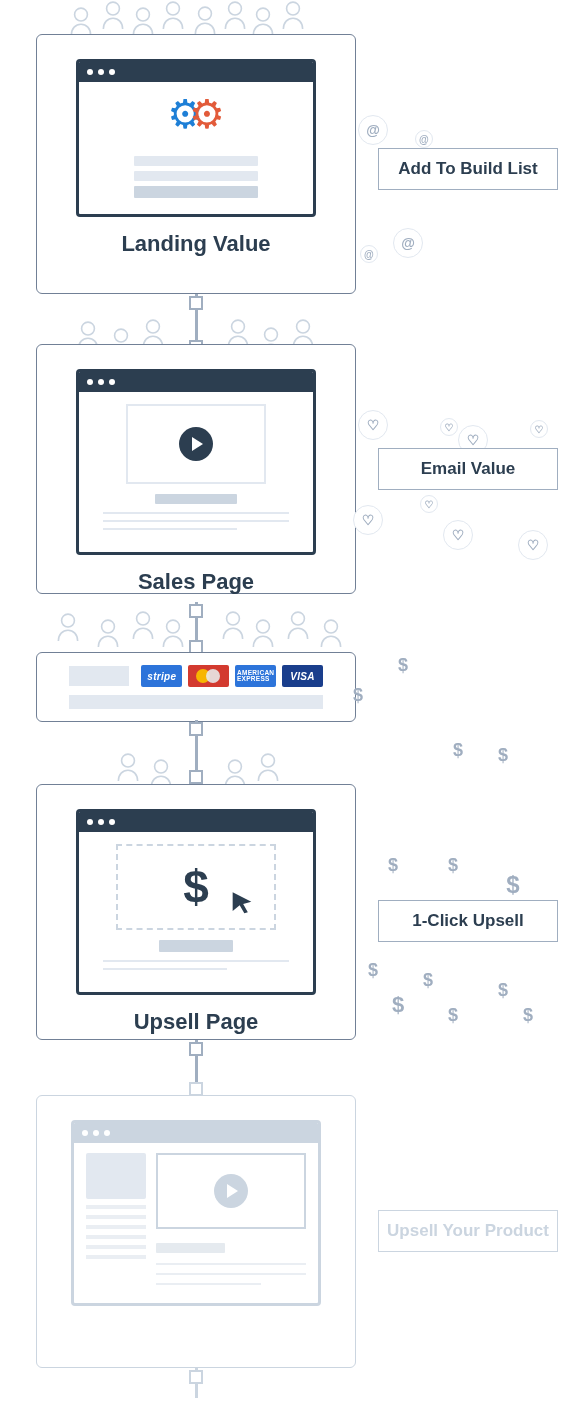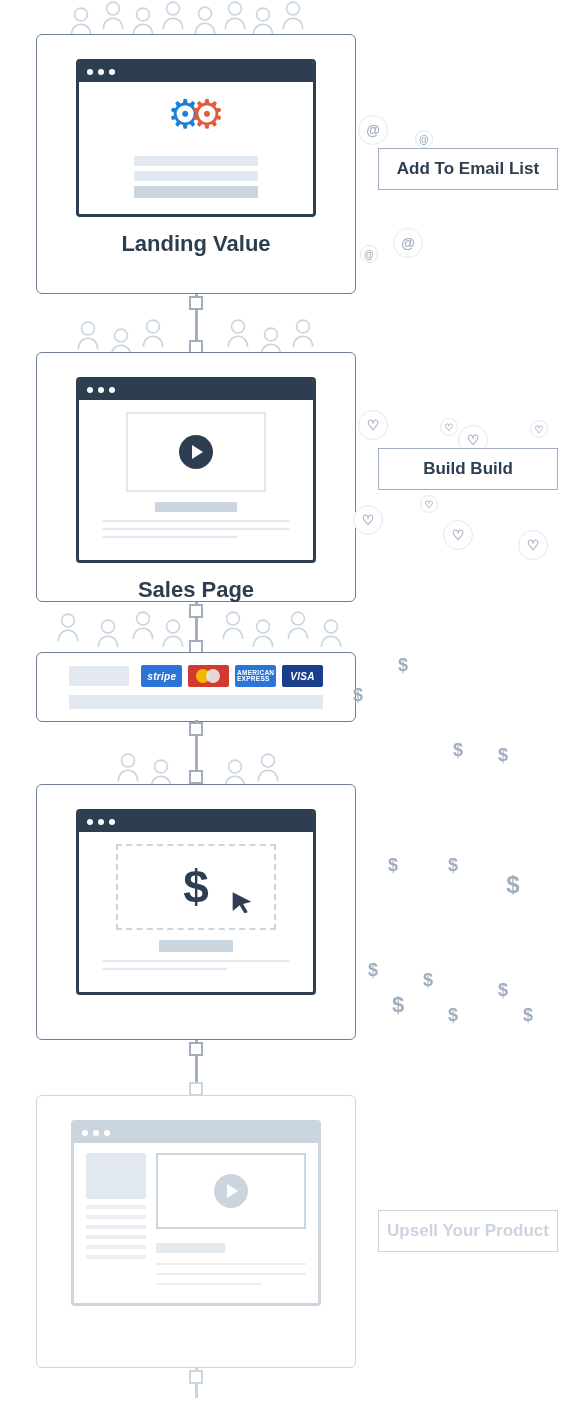--- a/index.html
+++ b/index.html
@@ -205,21 +205,21 @@
   <div class="floaticon" style="right:155px;top:130px;width:18px;height:18px;font-size:10px;">
       <span>@</span>
     </div>
   <div class="floaticon" style="right:165px;top:228px;">
       <span>@</span>
     </div>
   <div class="floaticon" style="right:210px;top:245px;width:18px;height:18px;font-size:10px;">
       <span>@</span>
     </div>
 
-  <div class="result" style="top:148px;"><span>Add To Email List</span></div>
+  <div class="result" style="top:148px;"><span>Add To Build List</span></div>
 
   <div class="vconn" style="top:294px;height:58px;"></div>
   <div class="vjoint" style="top:296px;"></div>
   <div class="vjoint" style="top:340px;"></div>
 
   <div class="head" style="left:75px;top:320px;"><svg viewBox="0 0 24 28">
         <circle cx="12" cy="8" r="6" fill="none" stroke="currentColor" stroke-width="1.5"></circle>
         <path d="M3 27c0-6 4-10 9-10s9 4 9 10" fill="none" stroke="currentColor" stroke-width="1.5"></path>
       </svg></div>
   <div class="head" style="left:108px;top:327px;"><svg viewBox="0 0 24 28">
@@ -236,21 +236,21 @@
       </svg></div>
   <div class="head" style="left:258px;top:326px;"><svg viewBox="0 0 24 28">
         <circle cx="12" cy="8" r="6" fill="none" stroke="currentColor" stroke-width="1.5"></circle>
         <path d="M3 27c0-6 4-10 9-10s9 4 9 10" fill="none" stroke="currentColor" stroke-width="1.5"></path>
       </svg></div>
   <div class="head" style="left:290px;top:318px;"><svg viewBox="0 0 24 28">
         <circle cx="12" cy="8" r="6" fill="none" stroke="currentColor" stroke-width="1.5"></circle>
         <path d="M3 27c0-6 4-10 9-10s9 4 9 10" fill="none" stroke="currentColor" stroke-width="1.5"></path>
       </svg></div>
 
-  <div class="step" style="top:352px;height:250px;">
+  <div class="step" style="top:344px;height:250px;">
     <div class="browser">
       <div class="titlebar">
           <span class="dot"></span>
           <span class="dot"></span>
           <span class="dot"></span>
         </div>
       <div class="pagebody">
         <div class="video">
           <div class="playbtn">
               <div class="tri"></div>
@@ -283,21 +283,21 @@
   <div class="floaticon" style="right:150px;top:495px;width:18px;height:18px;font-size:10px;">
       <span>♡</span>
     </div>
   <div class="floaticon" style="right:115px;top:520px;">
       <span>♡</span>
     </div>
   <div class="floaticon" style="right:40px;top:530px;">
       <span>♡</span>
     </div>
 
-  <div class="result" style="top:448px;"><span>Build Build</span></div>
+  <div class="result" style="top:448px;"><span>Email Value</span></div>
 
   <div class="vconn" style="top:602px;height:50px;"></div>
   <div class="vjoint" style="top:604px;"></div>
   <div class="vjoint" style="top:640px;"></div>
 
   <div class="head" style="left:55px;top:612px;"><svg viewBox="0 0 24 28">
         <circle cx="12" cy="8" r="6" fill="none" stroke="currentColor" stroke-width="1.5"></circle>
         <path d="M3 27c0-6 4-10 9-10s9 4 9 10" fill="none" stroke="currentColor" stroke-width="1.5"></path>
       </svg></div>
   <div class="head" style="left:95px;top:618px;"><svg viewBox="0 0 24 28">
@@ -388,20 +388,21 @@
           <span class="dollar-big">$</span>
           <svg class="cursor" width="28" height="28" viewBox="0 0 24 24">
               <path fill="#2c3e50" d="M4 2l16 8-7 2 4 7-3 1-4-7-6 5z"></path>
             </svg>
         </div>
         <div class="greybar" style="width:36%;height:12px;background:#cbd5e0;margin-bottom:8px;"></div>
         <div class="greyline"></div>
         <div class="greyline" style="width:60%;margin-left:10px;"></div>
       </div>
     </div>
+    <div class="step-label">Upsell Page</div>
   </div>
 
   <div class="floaticon noborder" style="right:180px;top:850px;">
       <span>$</span>
     </div>
   <div class="floaticon noborder" style="right:120px;top:850px;">
       <span>$</span>
     </div>
   <div class="floaticon noborder" style="right:60px;top:870px;font-size:24px;">
       <span>$</span>
@@ -418,20 +419,21 @@
   <div class="floaticon noborder" style="right:145px;top:965px;">
       <span>$</span>
     </div>
   <div class="floaticon noborder" style="right:70px;top:975px;">
       <span>$</span>
     </div>
   <div class="floaticon noborder" style="right:45px;top:1000px;">
       <span>$</span>
     </div>
 
+  <div class="result" style="top:900px;"><span>1-Click Upsell</span></div>
 
   <div class="vconn" style="top:1040px;height:55px;"></div>
   <div class="vjoint" style="top:1042px;"></div>
   <div class="vjoint faded-joint" style="top:1082px;"></div>
 
   <div class="step faded" style="top:1095px;height:273px;">
     <div class="browser" style="width:250px;">
       <div class="titlebar">
           <span class="dot"></span>
           <span class="dot"></span>

